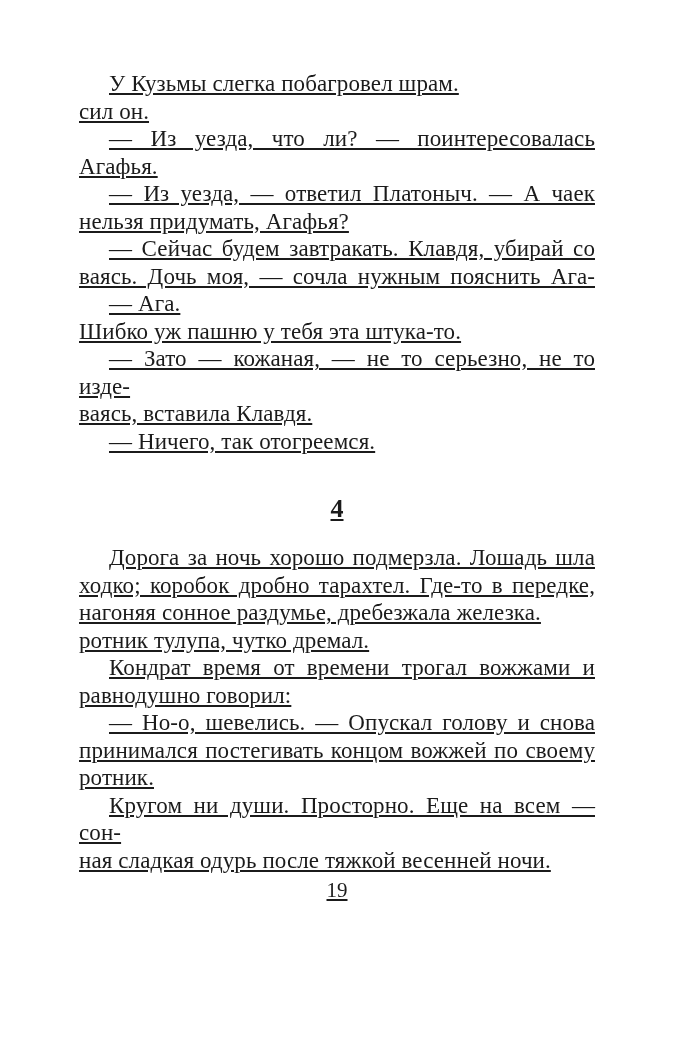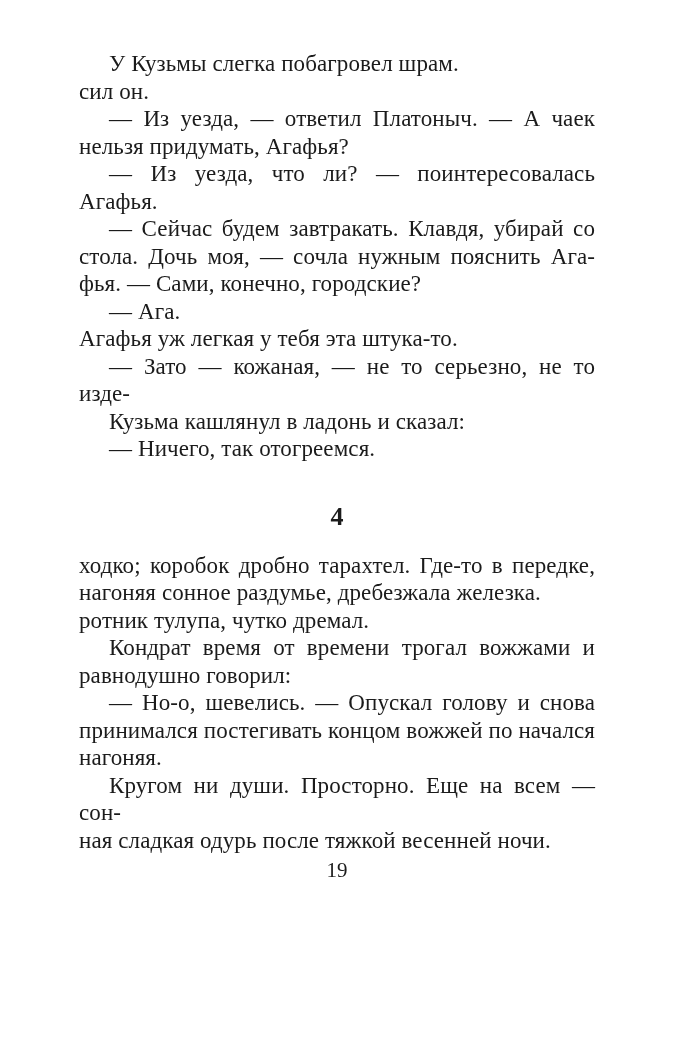--- a/index.html
+++ b/index.html
@@ -8,22 +8,23 @@
     background: #ffffff;
   }
   .page {
     position: relative;
     width: 679px;
     height: 1063px;
     box-sizing: border-box;
     background: #ffffff;
     color: #1b1b1b;
     font-family: "Liberation Serif", "DejaVu Serif", serif;
-    padding: 50px 84px 0 79px;
+    padding: 70px 84px 0 79px;
     overflow: hidden;
+    text-decoration: underline;
   }
   .text-block {
     width: 100%;
   }
   .line {
     font-size: 23px;
     line-height: 27.5px;
     text-align: justify;
     text-align-last: justify;
     letter-spacing: 0.1px;
@@ -54,62 +55,60 @@
 
 <div class="page">
   <main class="text-block">
       <div>
         <div class="line para-start para-end">У Кузьмы слегка побагровел шрам.</div>
       </div>
       <div>
         <div class="line para-end">сил он.</div>
       </div>
       <div>
+        <div class="line para-start para-end">— Из уезда, что ли? — поинтересовалась Агафья.</div>
+      </div>
+      <div>
         <div class="line para-start">— Из уезда, — ответил Платоныч. — А чаек</div>
         <div class="line para-end">нельзя придумать, Агафья?</div>
       </div>
       <div>
-        <div class="line para-start para-end">— Из уезда, что ли? — поинтересовалась Агафья.</div>
-      </div>
-      <div>
         <div class="line para-start">— Сейчас будем завтракать. Клавдя, убирай со</div>
-        <div class="line">стола. Дочь моя, — сочла нужным пояснить Ага-</div>
-        <div class="line para-end">фья. — Сами, конечно, городские?</div>
+        <div class="line">ваясь. Дочь моя, — сочла нужным пояснить Ага-</div>
       </div>
       <div>
         <div class="line para-start para-end">— Ага.</div>
       </div>
       <div>
-        <div class="line para-end">Агафья уж легкая у тебя эта штука-то.</div>
+        <div class="line para-end">Шибко уж пашню у тебя эта штука-то.</div>
       </div>
       <div>
         <div class="line para-start">— Зато — кожаная, — не то серьезно, не то изде-</div>
-      </div>
-      <div>
-        <div class="line para-start para-end">Кузьма кашлянул в ладонь и сказал:</div>
+        <div class="line para-end">ваясь, вставила Клавдя.</div>
       </div>
       <div>
         <div class="line para-start para-end">— Ничего, так отогреемся.</div>
       </div>
       <div class="heading">4</div>
       <div>
+        <div class="line para-start">Дорога за ночь хорошо подмерзла. Лошадь шла</div>
         <div class="line">ходко; коробок дробно тарахтел. Где-то в передке,</div>
         <div class="line para-end">нагоняя сонное раздумье, дребезжала железка.</div>
       </div>
       <div>
         <div class="line para-end">ротник тулупа, чутко дремал.</div>
       </div>
       <div>
         <div class="line para-start">Кондрат время от времени трогал вожжами и</div>
         <div class="line para-end">равнодушно говорил:</div>
       </div>
       <div>
         <div class="line para-start">— Но-о, шевелись. — Опускал голову и снова</div>
-        <div class="line">принимался постегивать концом вожжей по начался</div>
-        <div class="line para-end">нагоняя.</div>
+        <div class="line">принимался постегивать концом вожжей по своему</div>
+        <div class="line para-end">ротник.</div>
       </div>
       <div>
         <div class="line para-start">Кругом ни души. Просторно. Еще на всем — сон-</div>
         <div class="line para-end">ная сладкая одурь после тяжкой весенней ночи.</div>
       </div>
     </main>
   <footer class="pager">19</footer>
 </div>
 
 </body></html>

